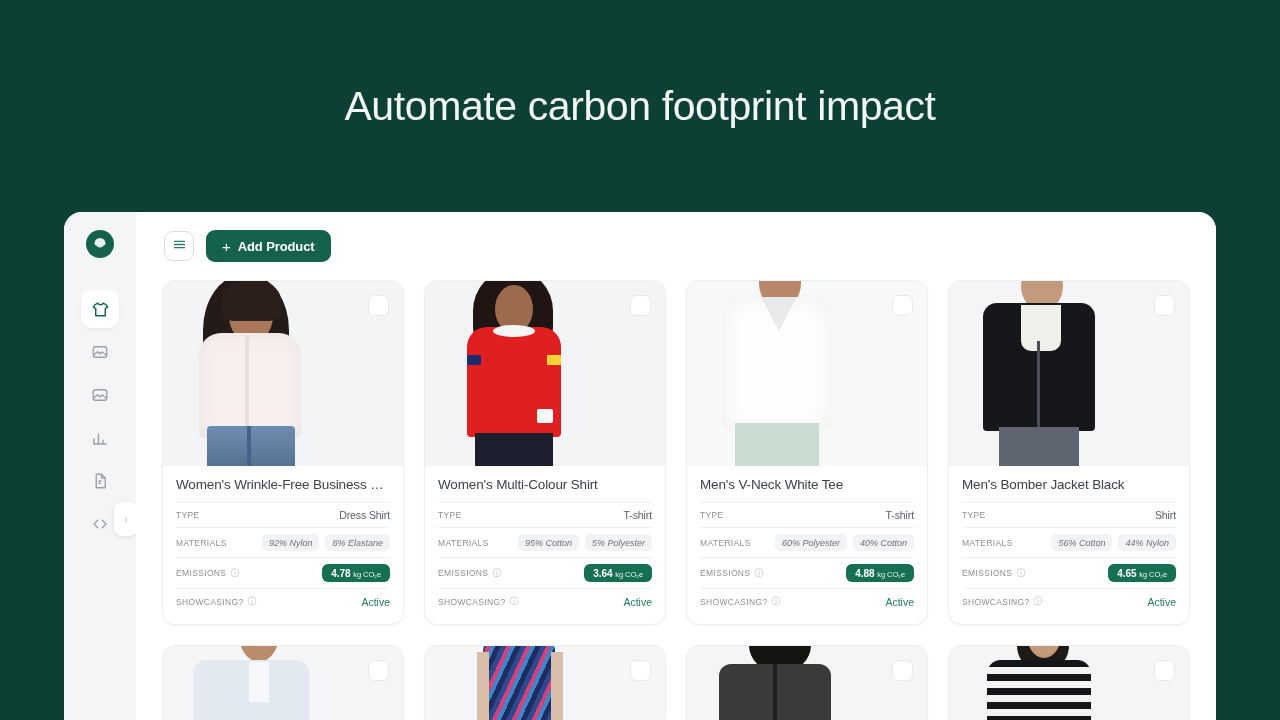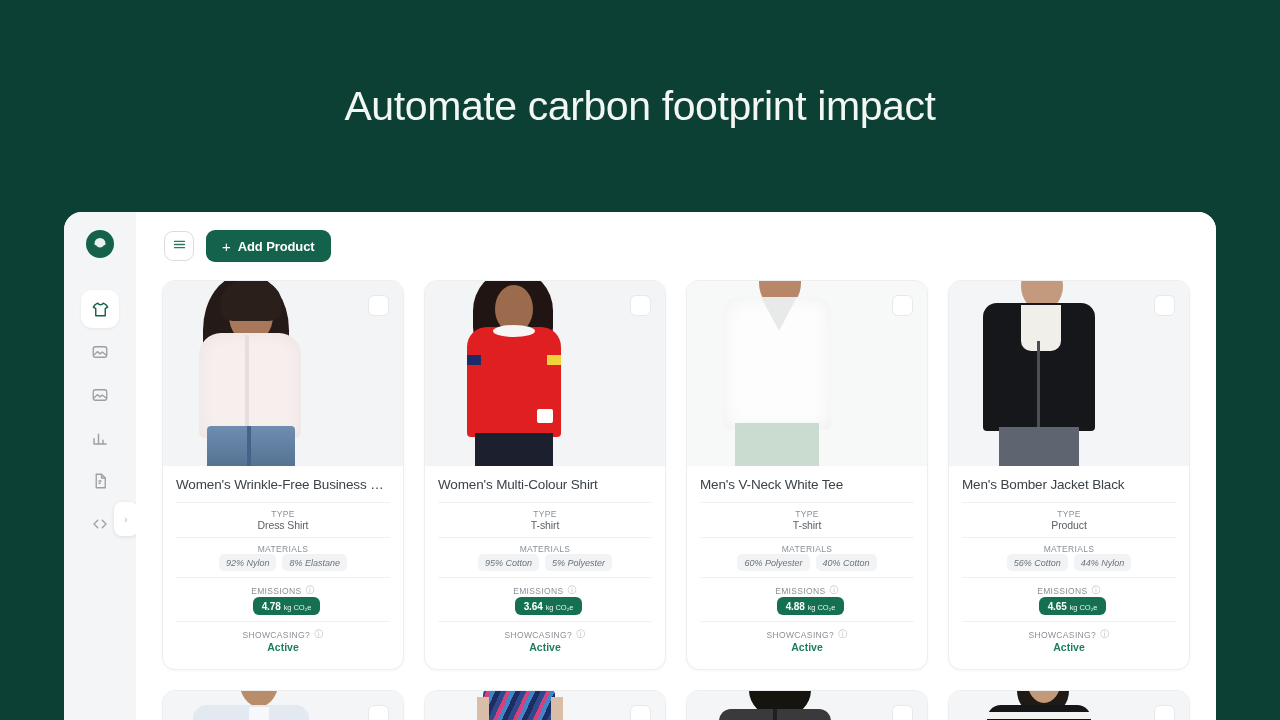--- a/index.html
+++ b/index.html
@@ -173,21 +173,20 @@
     overflow: hidden;
     text-overflow: ellipsis;
   }
   .row {
     display: flex;
     align-items: center;
     justify-content: space-between;
     padding: 6px 0;
     border-top: 1px solid #f0f1f3;
     min-height: 25px;
-    flex-direction: column;
   }
   .row:first-of-type { border-top: none; }
   .row-label {
     font-size: 8.5px;
     color: #8a9097;
     letter-spacing: 0.35px;
     display: flex; align-items: center; gap: 4px;
     white-space: nowrap;
   }
   .row-label .q { color: #b5bbc1; font-size: 9px; }
@@ -215,21 +214,20 @@
     display: inline-flex;
     align-items: baseline;
     gap: 3px;
     letter-spacing: -0.1px;
     margin-left: 7px;
   }
   .badge .unit { font-size: 7.5px; font-weight: 400; opacity: 0.92; }
   .status-active {
     color: #1e7f5c;
     font-size: 10.5px;
-    font-weight: bold;
   }
 
   
   .ph { position: absolute; inset: 0; }
   .ph .bg { position: absolute; inset: 0; background: #f3f4f6; }
   .ph .head { position: absolute; border-radius: 50%; }
   .ph .hair { position: absolute; border-radius: 46% 46% 35% 35%; }
   .ph .torso { position: absolute; }
   .ph .jeans { position:absolute; background: linear-gradient(180deg,#6f8db0,#51708f); }
 </style>
@@ -478,21 +476,21 @@
             <div class="torso" style="left:72px;top:24px;width:40px;height:46px;background:#f0efe9;border-radius:0 0 10px 10px;"></div>
             <div class="torso" style="left:88px;top:60px;width:3px;height:90px;background:#4a4e55;"></div>
             <div class="jeans" style="left:50px;top:146px;width:80px;height:44px;background:#5f6570;"></div>
           </div>
           <div class="checkbox"></div>
         </div>
         <div class="card-body">
           <div class="card-title">Men's Bomber Jacket Black</div>
           <div class="row">
             <span class="row-label">TYPE</span>
-            <span class="row-value">Product</span>
+            <span class="row-value">Shirt</span>
           </div>
           <div class="row">
             <span class="row-label">MATERIALS</span>
             <span class="pills">
               <span class="pill">56% Cotton</span>
               <span class="pill">44% Nylon</span>
             </span>
           </div>
           <div class="row">
             <span class="row-label">

